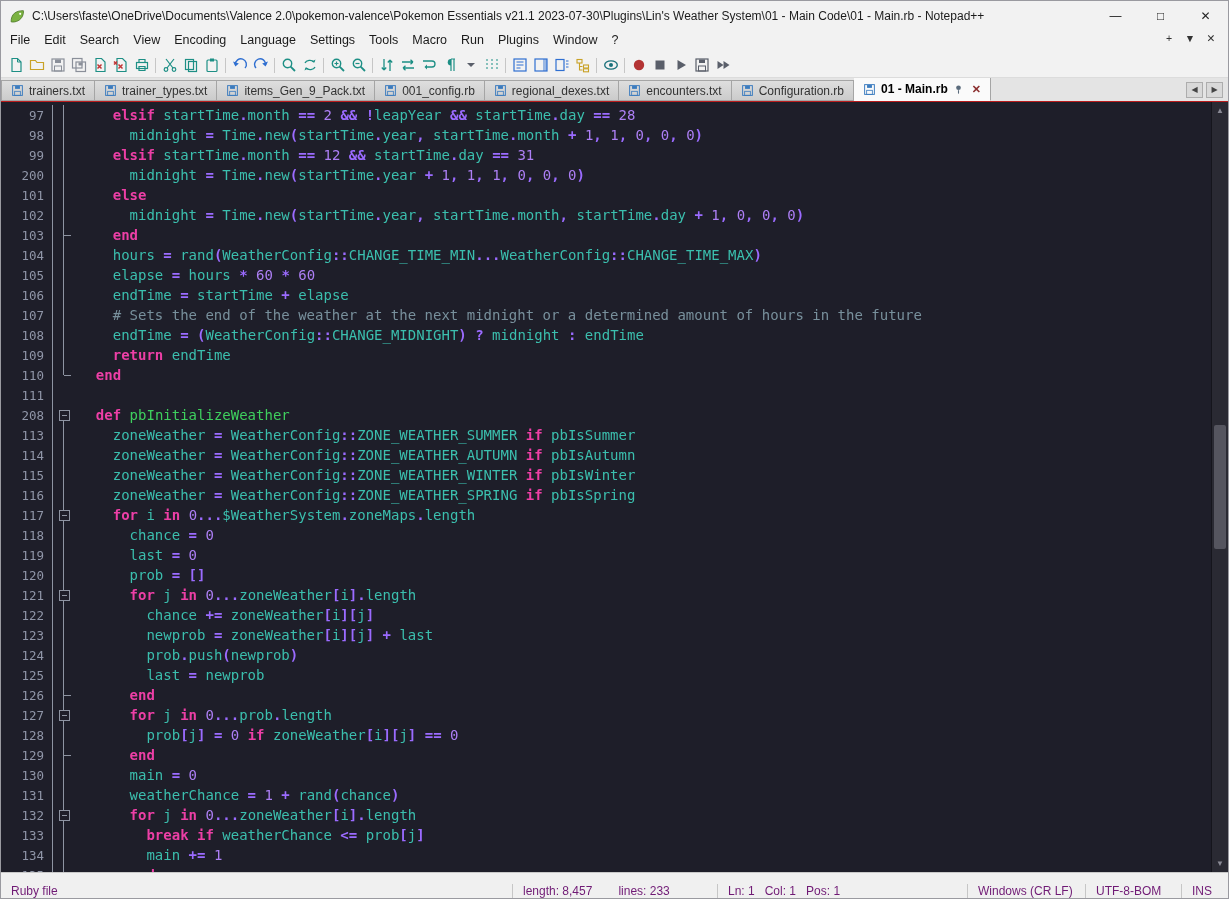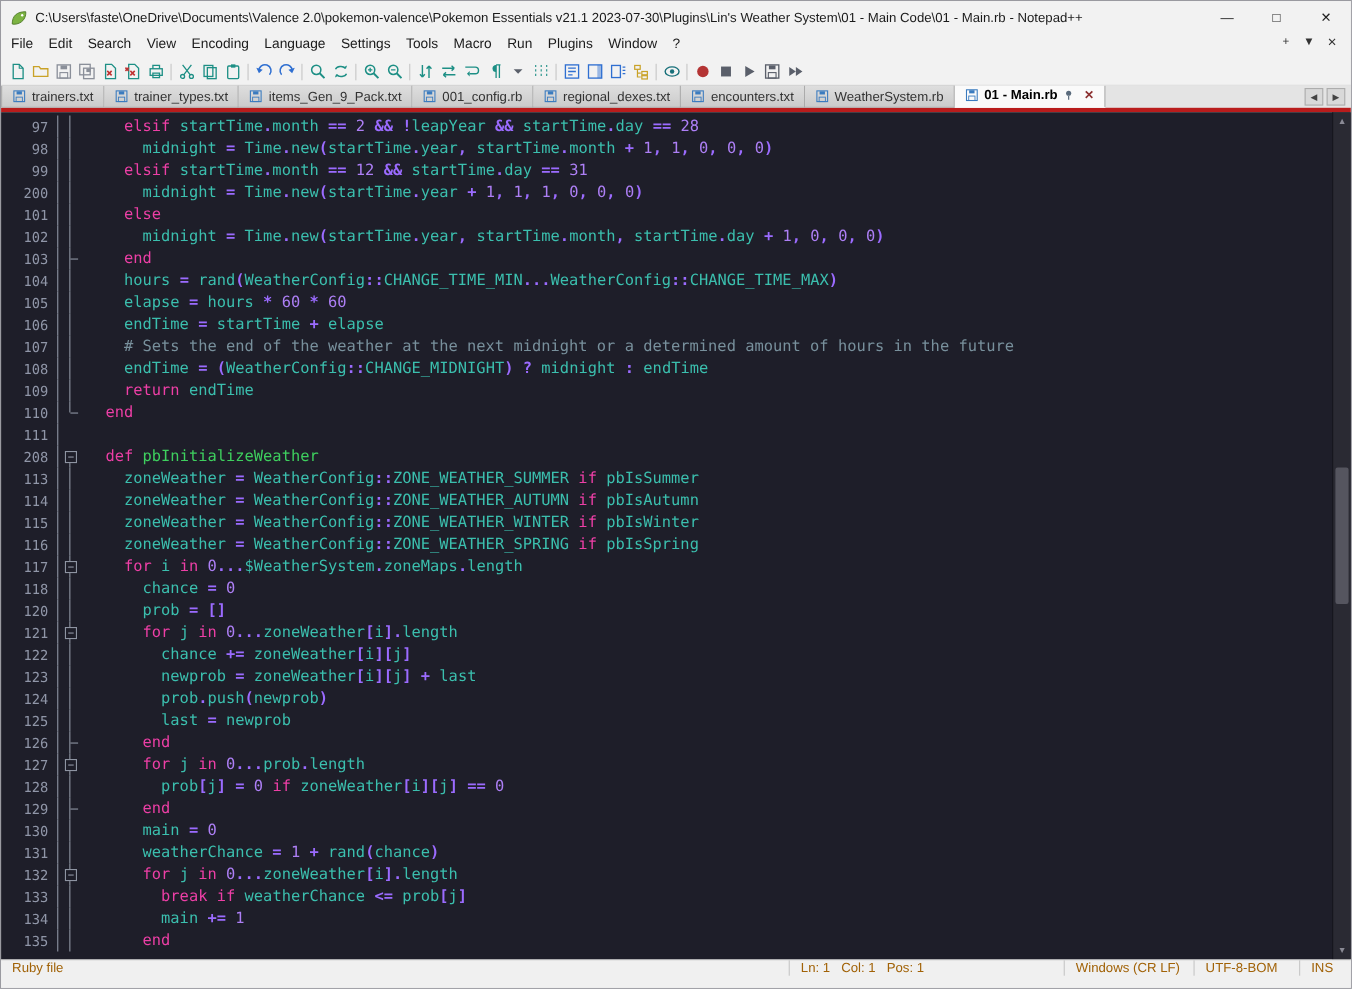--- a/index.html
+++ b/index.html
@@ -25,21 +25,21 @@
   .menu-item{padding:2px 7px;cursor:default}
   .menu-right{margin-left:auto;display:flex;gap:3px;padding-right:8px}
   .menu-rbtn{min-width:18px;text-align:center;font-size:10.5px;color:#333;padding:1px 2px}
 
   
   .toolbar{flex:0 0 25px;display:flex;align-items:center;background:var(--chrome-bg);padding-left:4px;border-bottom:1px solid #dcdcdc}
   .tb-btn{width:21px;height:21px;display:flex;align-items:center;justify-content:center}
   .tb-sep{width:1px;height:15px;background:#c6c6c6;margin:0 3px}
 
   
-  .tabbar{flex:0 0 24px;display:flex;align-items:flex-start;background:#e4e4e4;border-bottom:4px solid #b91c1c;overflow:hidden}
+  .tabbar{flex:0 0 24px;display:flex;align-items:flex-start;background:#e4e4e4;border-bottom:1px solid #b91c1c;overflow:hidden}
   .tab{display:flex;align-items:center;gap:5px;padding:0 9px;height:21px;background:linear-gradient(#dedede,#cbcbcb);border:1px solid #a5a5a5;border-left-width:0;font-size:12px;color:#333;white-space:nowrap}
   .tab:first-child{border-left-width:1px}
   .tab.active{height:24px;background:#fafafa;color:#000;border-bottom:1px solid #fafafa;font-weight:bold}
   .tab-label{pointer-events:none}
   .tab-close{color:#8b2f2f;font-size:11px;font-weight:bold;margin-left:3px}
   .tab-pin{color:#5a6b7c}
   .tab-scroll{margin-left:auto;display:flex;align-items:center;gap:3px;padding:0 5px;height:100%}
   .ts-btn{width:17px;height:16px;border:1px solid #adadad;background:#d9d9d9;font-size:8px;display:flex;align-items:center;justify-content:center;color:#444}
 
   
@@ -47,36 +47,36 @@
   .code-area{flex:1;overflow:hidden;padding-top:3px}
   .ed-row{display:flex;height:20px}
   .ln{flex:0 0 52px;height:100%;display:flex;align-items:center;justify-content:flex-end;padding-right:8px;font-family:"DejaVu Sans Mono",monospace;font-size:12.5px;color:var(--line-number);border-right:1px solid var(--margin-line)}
   .fold{flex:0 0 22px;height:100%;position:relative}
   .f-line::before,.f-midtail::before,.f-boxmid::before{content:"";position:absolute;left:10px;top:0;bottom:0;width:1px;background:var(--fold-line)}
   .f-tail::before{content:"";position:absolute;left:10px;top:0;height:10px;width:1px;background:var(--fold-line)}
   .f-boxstart::before{content:"";position:absolute;left:10px;top:10px;bottom:0;width:1px;background:var(--fold-line)}
   .f-tail::after,.f-midtail::after{content:"";position:absolute;left:11px;top:10px;width:7px;height:1px;background:var(--fold-line)}
   .f-boxstart::after,.f-boxmid::after{content:"";position:absolute;left:6px;top:5px;width:9px;height:9px;border:1px solid var(--fold-line);background:linear-gradient(var(--fold-line),var(--fold-line)) center/5px 1px no-repeat,var(--editor-bg)}
   .code{font-family:"DejaVu Sans Mono",monospace;font-size:14px;line-height:20px;white-space:pre;color:var(--editor-text);padding-left:4px}
-  .tk-k{color:var(--keyword);font-weight:normal}
+  .tk-k{color:var(--keyword);font-weight:bold}
   .tk-i{color:var(--identifier)}
   .tk-o{color:var(--operator);font-weight:bold}
   .tk-n{color:var(--number)}
   .tk-c{color:var(--comment)}
   .tk-f{color:var(--def-name);font-weight:normal}
   .tk-d{color:var(--editor-text)}
 
   
   .vscroll{flex:0 0 17px;background:#2a2a33;position:relative;border-left:1px solid #15151c}
   .vs-arrow{position:absolute;left:0;width:16px;height:17px;color:#8a8a95;font-size:8px;display:flex;align-items:center;justify-content:center}
   .vs-up{top:0}.vs-down{bottom:0}
   .vs-thumb{position:absolute;left:2px;right:2px;background:#55555f;border-radius:2px}
 
   
-  .statusbar{flex:0 0 26px;background:var(--status-bg);border-top:1px solid #c9c9c9;display:flex;align-items:flex-start;font-size:12px;color:#a16207}
+  .statusbar{flex:0 0 26px;background:var(--status-bg);border-top:1px solid #c9c9c9;display:flex;align-items:flex-end;font-size:12px;color:#701a75}
   .sb-seg{display:flex;align-items:center;padding:0 10px;border-right:1px solid #c6c6c6;white-space:pre;overflow:hidden}
   .sb-type{flex:1}
   .sb-len{width:205px}
   .sb-len .gap{margin-right:26px}
   .sb-pos{width:250px}
   .sb-eol{width:118px}
   .sb-enc{width:96px}
   .sb-ins{width:46px;border-right:none;justify-content:flex-start}
 </style>
 </head>
@@ -468,21 +468,21 @@
         <div class="tab">
           <svg class="tab-ic" width="13" height="13" viewBox="0 0 16 16" style="color:#3a7bbf">
             <use href="#sym-floppy"></use>
           </svg>
           <span class="tab-label">encounters.txt</span>
         </div>
         <div class="tab">
           <svg class="tab-ic" width="13" height="13" viewBox="0 0 16 16" style="color:#3a7bbf">
             <use href="#sym-floppy"></use>
           </svg>
-          <span class="tab-label">WeatherSystem.rb</span>
+          <span class="tab-label">Configuration.rb</span>
         </div>
         <div class="tab active">
           <svg class="tab-ic" width="13" height="13" viewBox="0 0 16 16" style="color:#3a7bbf">
             <use href="#sym-floppy"></use>
           </svg>
           <span class="tab-label">01 - Main.rb</span>
           <svg class="tab-pin" width="11" height="11" viewBox="0 0 16 16">
             <use href="#sym-pin"></use>
           </svg>
           <span class="tab-close">✕</span>
@@ -598,20 +598,25 @@
         </div>
         <div class="ed-row">
           <span class="ln">117</span>
           <span class="fold f-boxmid"></span>
           <span class="code"><span class="tk-d">    </span><span class="tk-k">for</span><span class="tk-d"> </span><span class="tk-i">i</span><span class="tk-d"> </span><span class="tk-k">in</span><span class="tk-d"> </span><span class="tk-n">0</span><span class="tk-o">...</span><span class="tk-i">$WeatherSystem</span><span class="tk-o">.</span><span class="tk-i">zoneMaps</span><span class="tk-o">.</span><span class="tk-i">length</span></span>
         </div>
         <div class="ed-row">
           <span class="ln">118</span>
           <span class="fold f-line"></span>
           <span class="code"><span class="tk-d">      </span><span class="tk-i">chance</span><span class="tk-d"> </span><span class="tk-o">=</span><span class="tk-d"> </span><span class="tk-n">0</span></span>
+        </div>
+        <div class="ed-row">
+          <span class="ln">119</span>
+          <span class="fold f-line"></span>
+          <span class="code"><span class="tk-d">      </span><span class="tk-i">last</span><span class="tk-d"> </span><span class="tk-o">=</span><span class="tk-d"> </span><span class="tk-n">0</span></span>
         </div>
         <div class="ed-row">
           <span class="ln">120</span>
           <span class="fold f-line"></span>
           <span class="code"><span class="tk-d">      </span><span class="tk-i">prob</span><span class="tk-d"> </span><span class="tk-o">=</span><span class="tk-d"> </span><span class="tk-o">[]</span></span>
         </div>
         <div class="ed-row">
           <span class="ln">121</span>
           <span class="fold f-boxmid"></span>
           <span class="code"><span class="tk-d">      </span><span class="tk-k">for</span><span class="tk-d"> </span><span class="tk-i">j</span><span class="tk-d"> </span><span class="tk-k">in</span><span class="tk-d"> </span><span class="tk-n">0</span><span class="tk-o">...</span><span class="tk-i">zoneWeather</span><span class="tk-o">[</span><span class="tk-i">i</span><span class="tk-o">]</span><span class="tk-o">.</span><span class="tk-i">length</span></span>
@@ -689,19 +694,23 @@
       </div>
     <div class="vscroll">
       <div class="vs-arrow vs-up">▲</div>
       <div class="vs-thumb" id="vthumb" style="top: 42%; height: 16%;"></div>
       <div class="vs-arrow vs-down">▼</div>
     </div>
   </div>
 
   <div class="statusbar">
     <div class="sb-seg sb-type">Ruby file</div>
+    <div class="sb-seg sb-len">
+      <span class="gap">length: 8,457</span>
+      <span>lines: 233</span>
+    </div>
     <div class="sb-seg sb-pos">Ln: 1   Col: 1   Pos: 1</div>
     <div class="sb-seg sb-eol">Windows (CR LF)</div>
     <div class="sb-seg sb-enc">UTF-8-BOM</div>
     <div class="sb-seg sb-ins">INS</div>
   </div>
 
 </div>
 
 </body></html>

